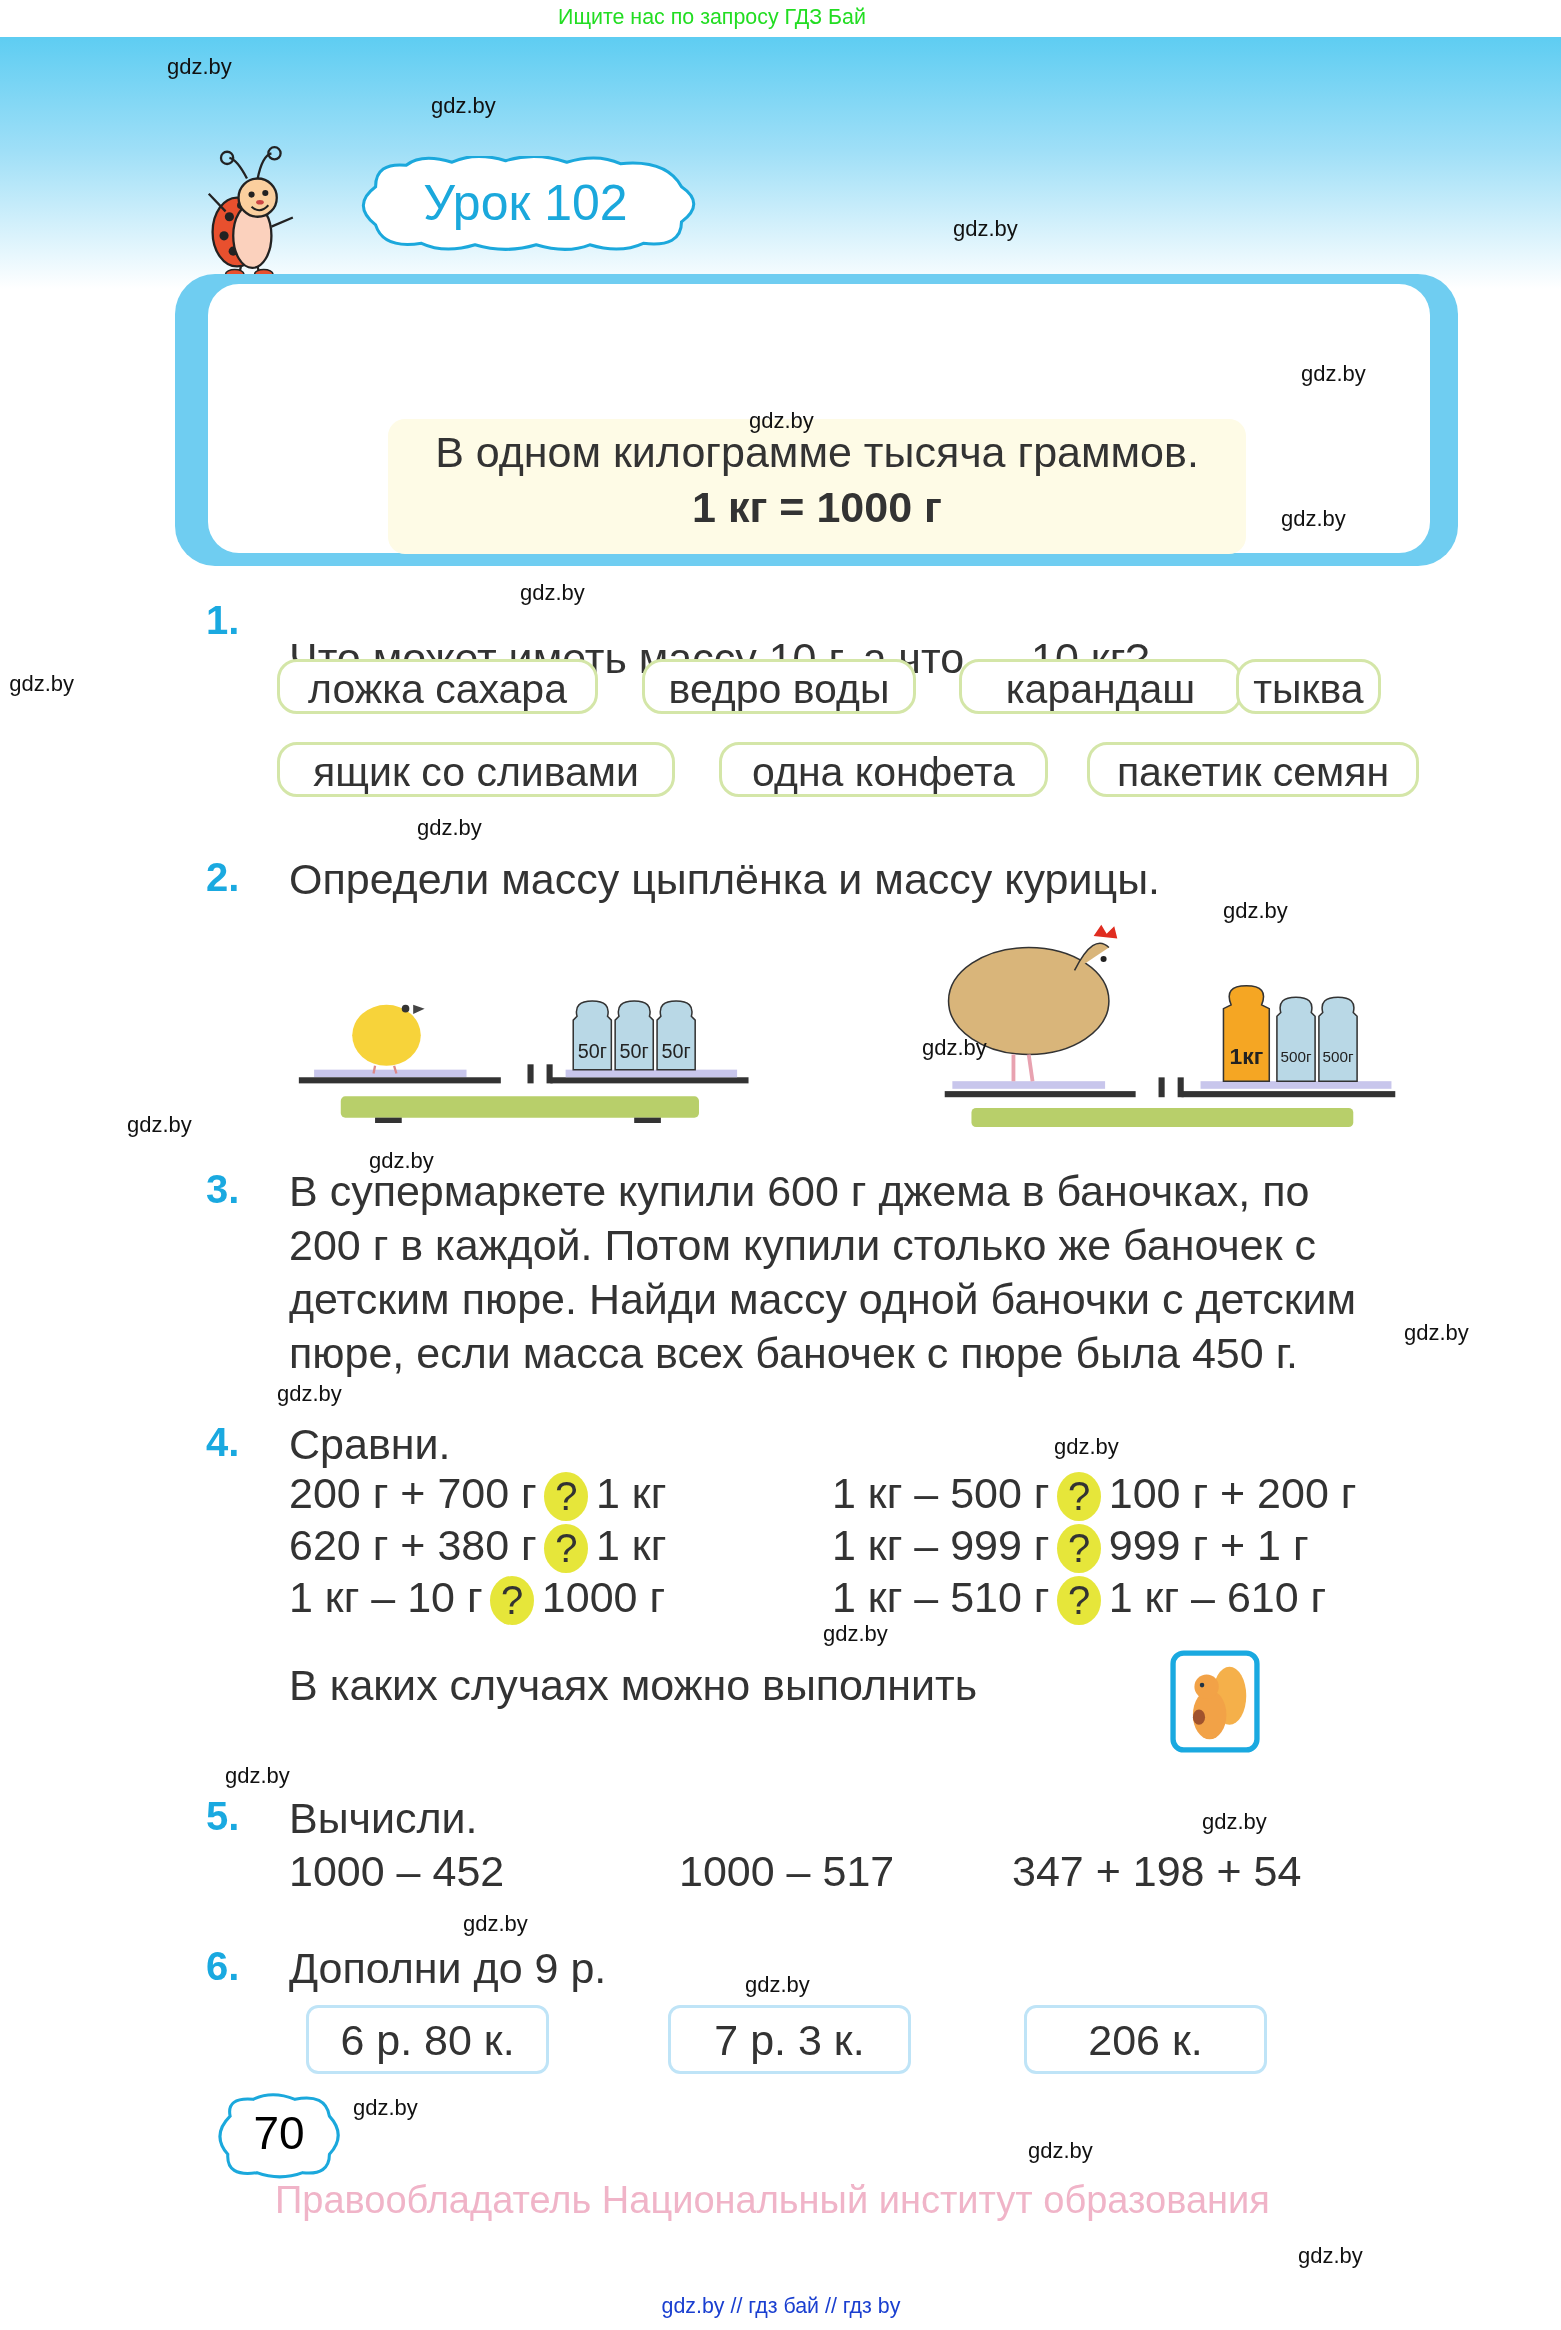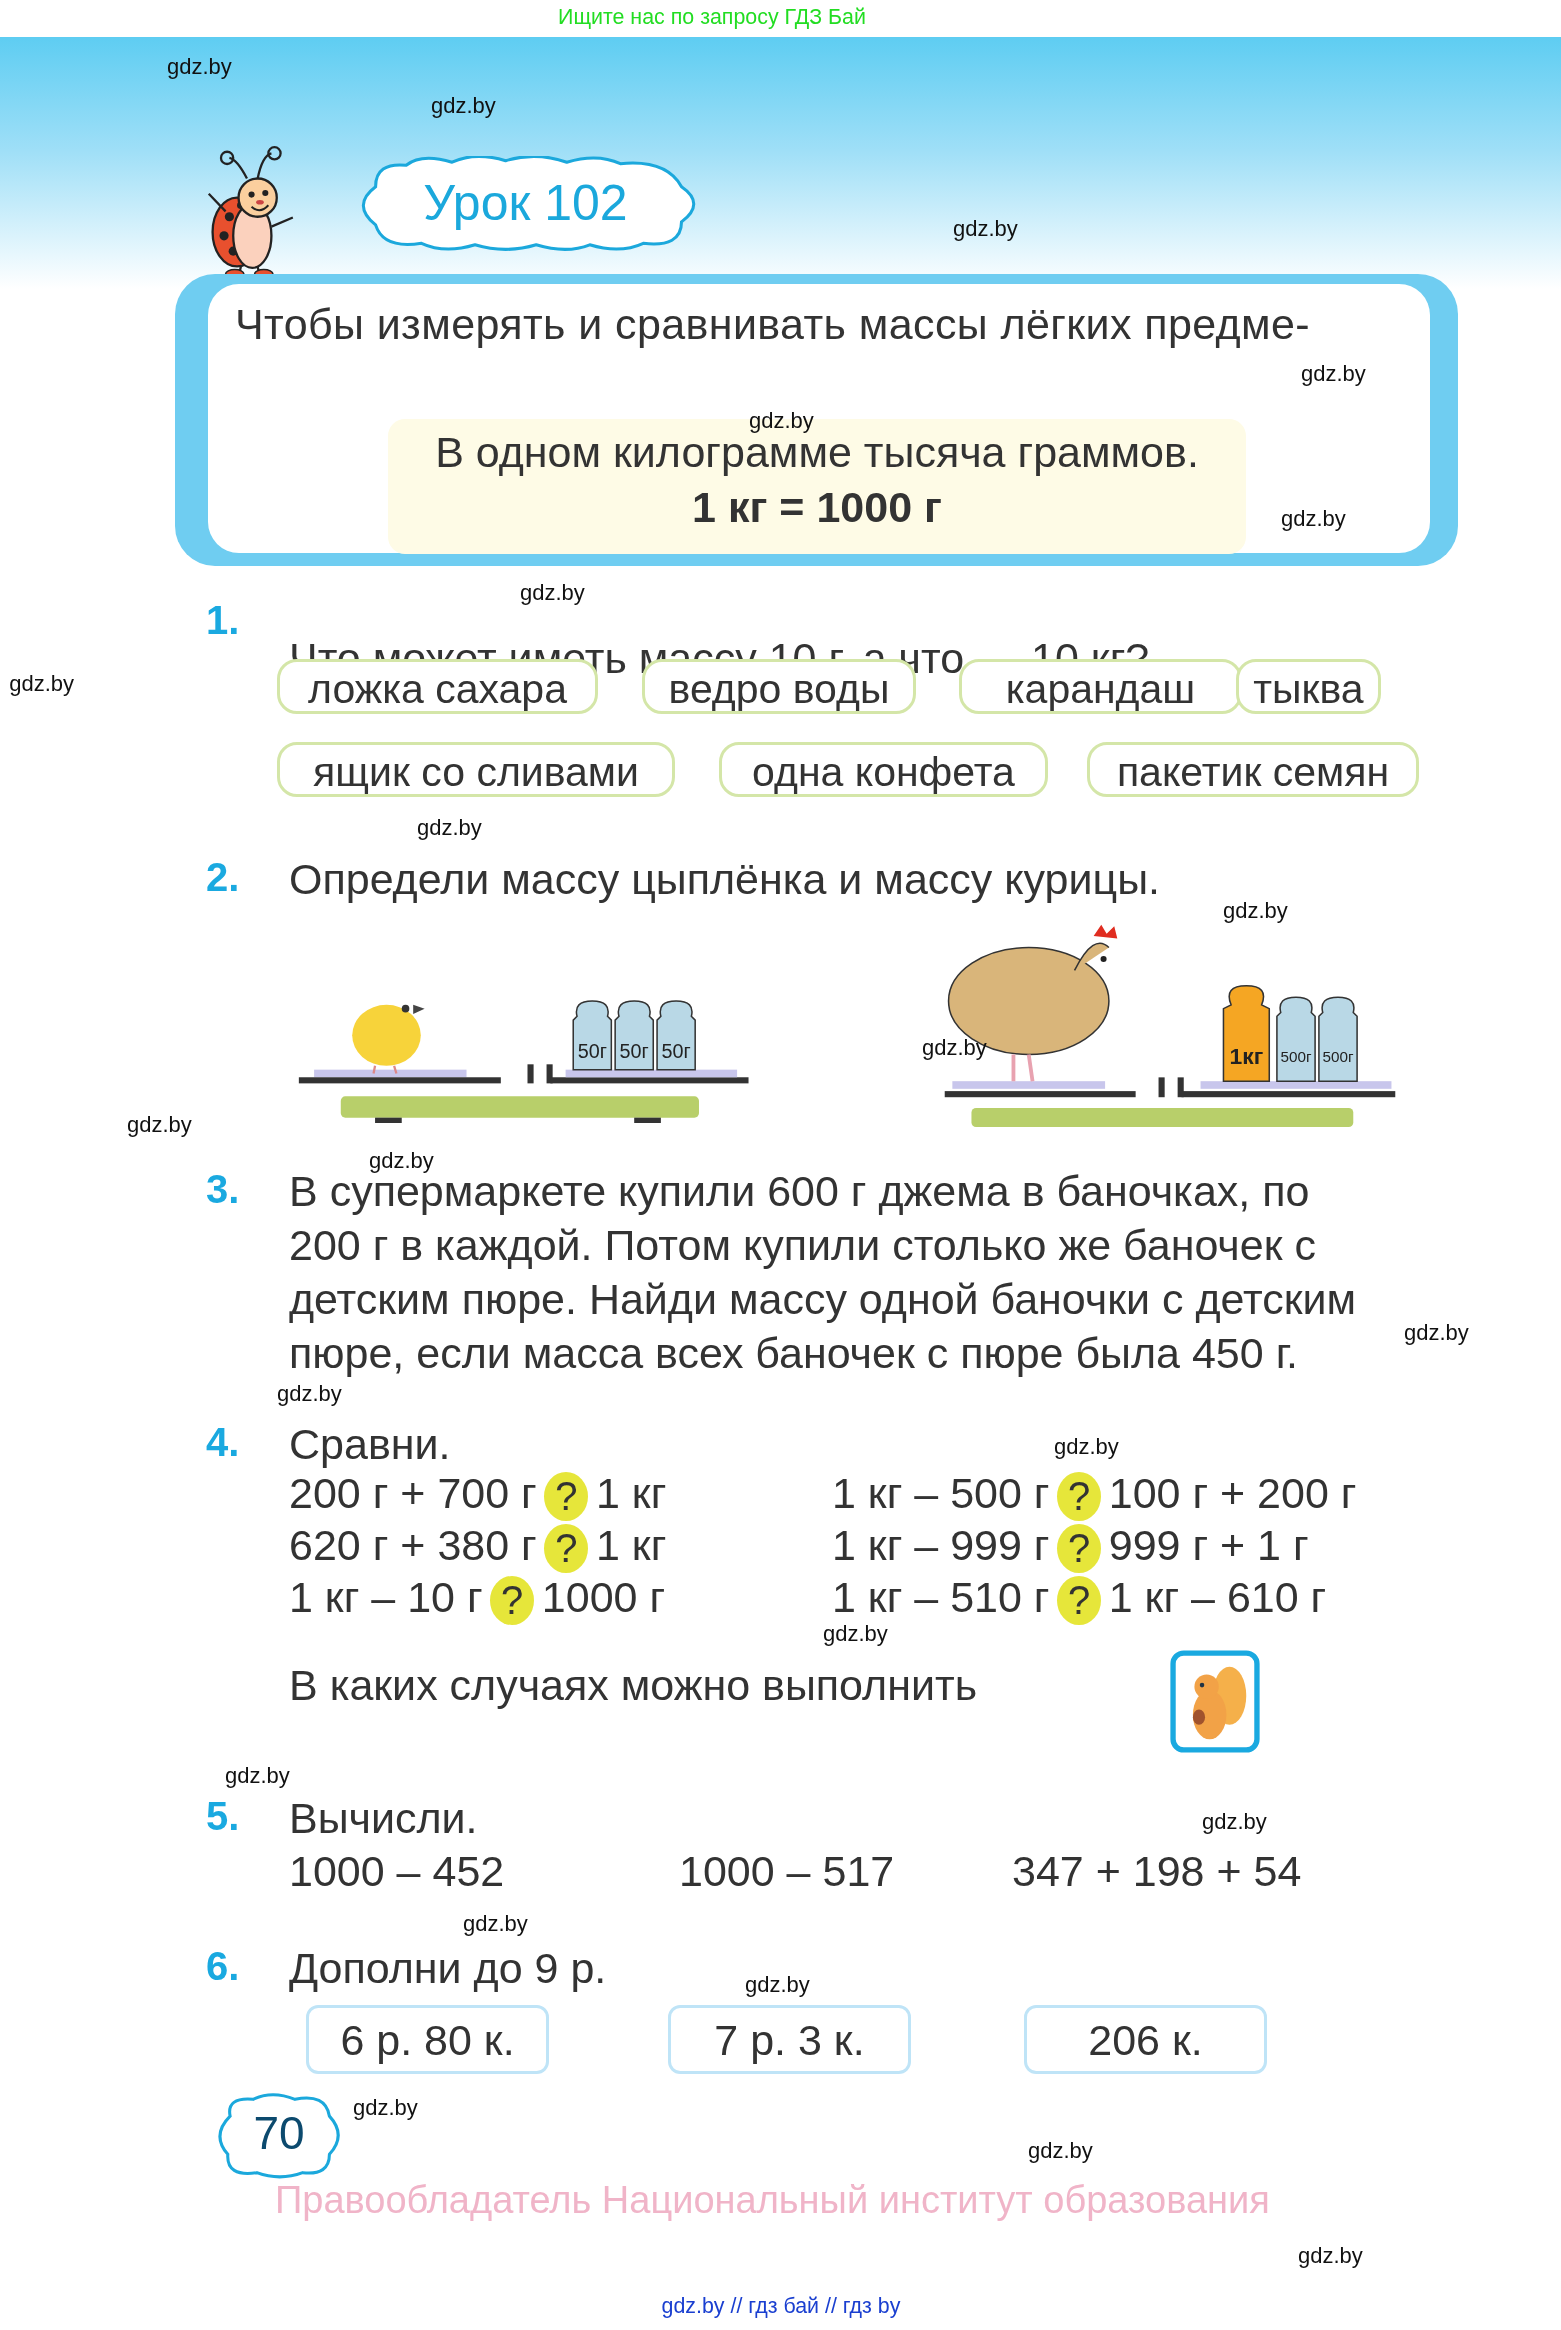--- a/index.html
+++ b/index.html
@@ -60,21 +60,20 @@
 </svg>
 
 <svg class="abs lesson-cloud" viewBox="0 0 472 124">
   <path d="M40 40 Q40 8 80 12 Q100 -4 140 8 Q170 -6 210 6 Q250 -6 290 8 Q330 -4 360 10 Q420 4 440 40 Q472 62 440 86 Q440 120 390 114 Q360 128 320 116 Q290 128 250 116 Q210 128 170 116 Q130 128 100 114 Q50 122 40 90 Q8 64 40 40 Z" fill="#fff" stroke="#1ba8dc" stroke-width="4"></path>
 </svg>
 <div class="abs lesson-title">Урок 102</div>
 
 <div class="abs info-outer"></div>
 <div class="abs info-inner"></div>
 <div class="abs info-text">
-  <div>Чтобы измерять и сравнивать массы лёгких предме-</div>
 </div>
 <div class="abs rule-box"></div>
 <div class="abs rule-line1">В одном килограмме тысяча граммов.</div>
 <div class="abs rule-line2">1 кг = 1000 г</div>
 
 <div class="abs num task-num" style="top:598px;">1.</div>
 <div class="abs task-text" style="top:595px;margin-top:36px;">Что может иметь массу 10 г, а что — 10 кг?</div>
 <div class="abs chip" style="left:277px;top:659px;width:321px;">ложка сахара</div>
 <div class="abs chip" style="left:642px;top:659px;width:274px;">ведро воды</div>
 <div class="abs chip" style="left:959px;top:659px;width:283px;">карандаш</div>
@@ -171,21 +170,21 @@
 
 <div class="abs num task-num" style="top:1944px;">6.</div>
 <div class="abs task-text" style="top:1941px;">Дополни до 9 р.</div>
 <div class="abs money-box" style="left:306px;top:2005px;width:243px;">6 р. 80 к.</div>
 <div class="abs money-box" style="left:668px;top:2005px;width:243px;">7 р. 3 к.</div>
 <div class="abs money-box" style="left:1024px;top:2005px;width:243px;">206 к.</div>
 
 <svg class="abs" style="left:211px;top:2093px;" width="136" height="86" viewBox="0 0 178 112">
   <path d="M25 30 Q20 5 55 8 Q80 -4 110 8 Q150 0 155 30 Q178 55 155 80 Q155 108 120 104 Q90 115 60 104 Q20 110 22 80 Q0 55 25 30 Z" fill="#fff" stroke="#1ba8dc" stroke-width="4"></path>
 </svg>
-<div class="abs" style="left:211px;top:2106px;width:136px;text-align:center;font-size:46px;color:#0c4a6e;">70</div>
+<div class="abs" style="left:211px;top:2106px;width:136px;text-align:center;font-size:46px;color:#000000;">70</div>
 
 <div class="abs copyright">Правообладатель Национальный институт образования</div>
 <div class="abs footer">gdz.by  //  гдз бай  //  гдз by</div>
 
 <div class="abs wm" style="left:167px;top:54px;">gdz.by</div>
 <div class="abs wm" style="left:431px;top:93px;">gdz.by</div>
 <div class="abs wm" style="left:953px;top:216px;">gdz.by</div>
 <div class="abs wm" style="left:1301px;top:361px;">gdz.by</div>
 <div class="abs wm" style="left:749px;top:408px;">gdz.by</div>
 <div class="abs wm" style="left:1281px;top:506px;">gdz.by</div>

